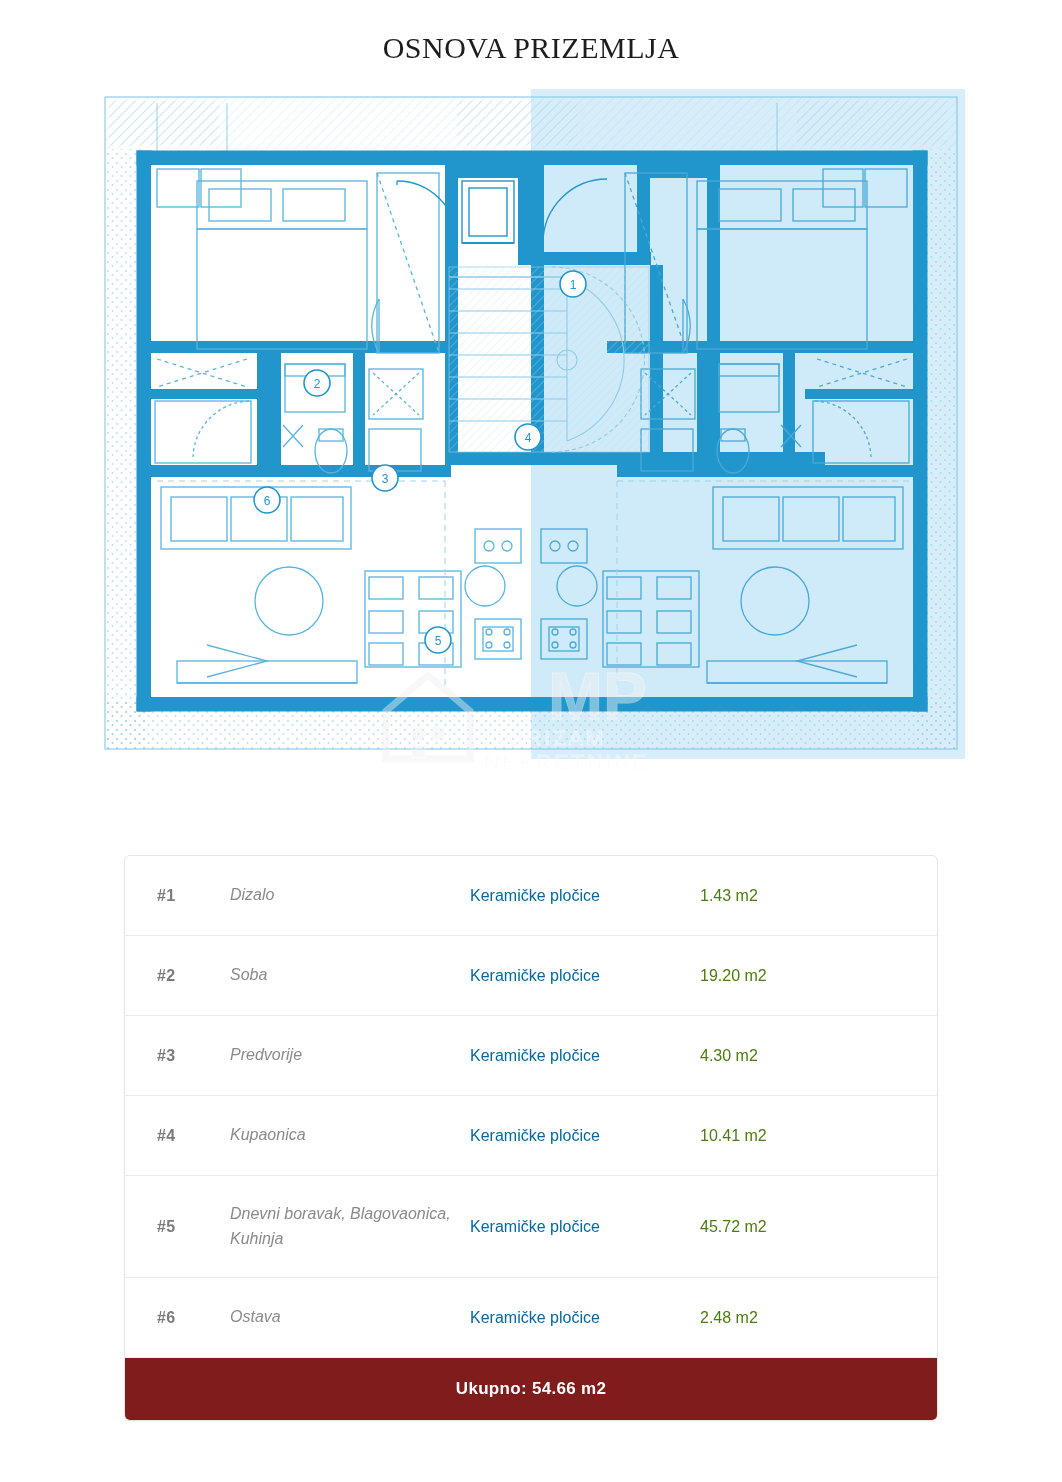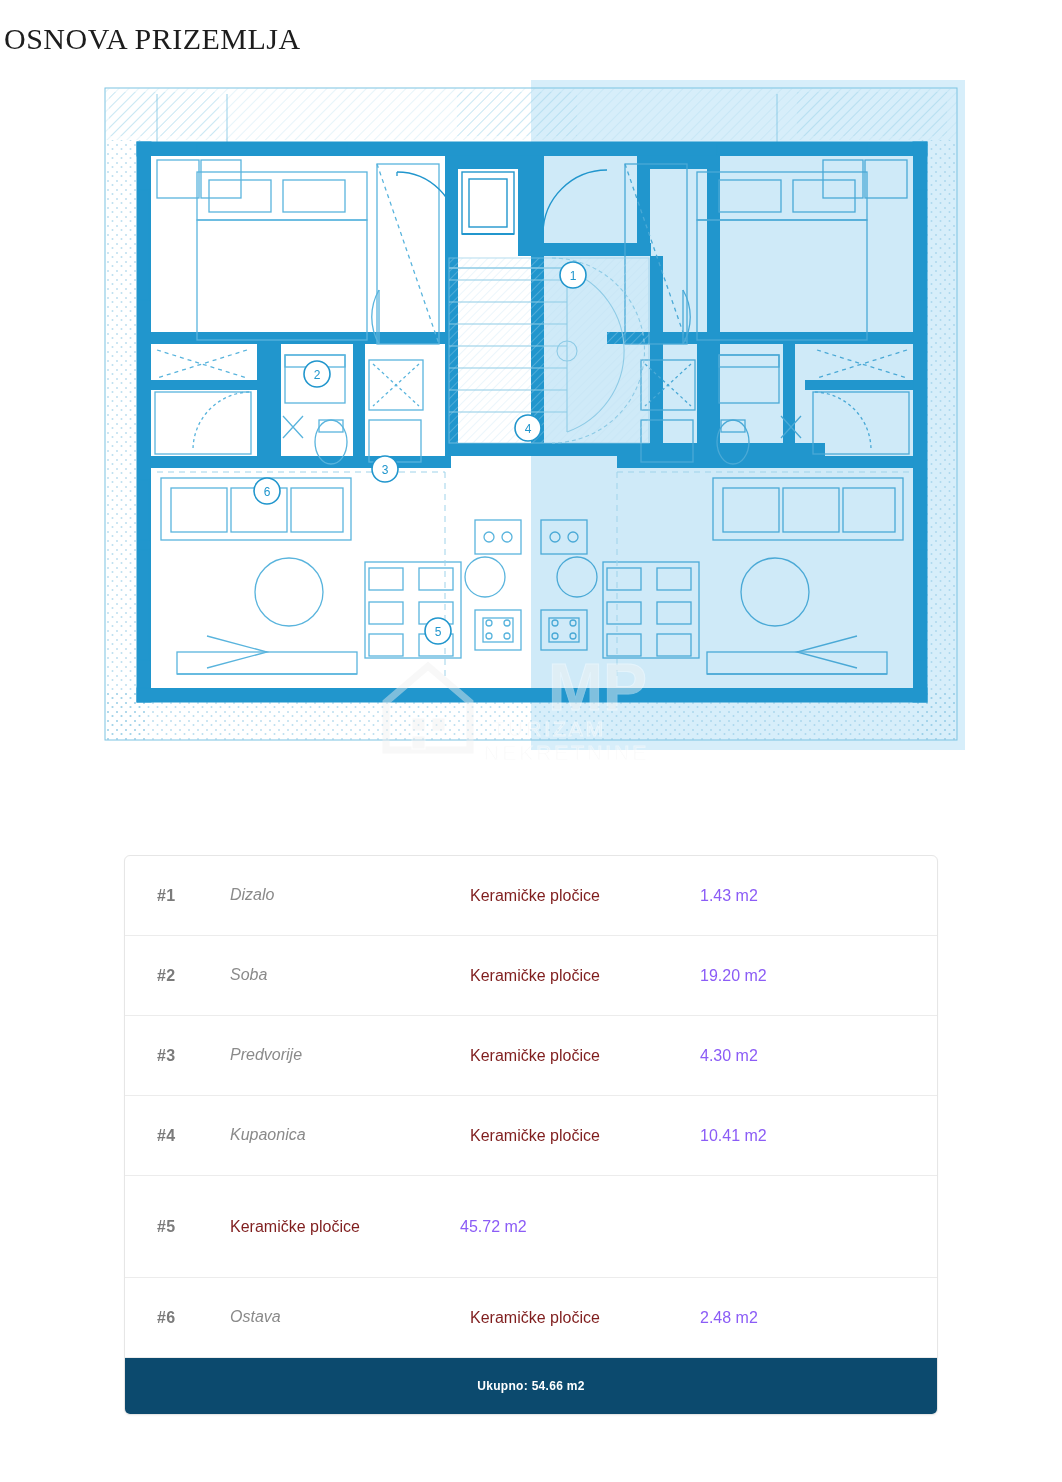--- a/index.html
+++ b/index.html
@@ -12,27 +12,28 @@
   .page {
     position: relative;
     width: 1062px;
     height: 1482px;
     background: #ffffff;
     overflow: hidden;
   }
 
   
   .page-title {
+    text-align: center;
     font-family: "Liberation Serif", serif;
     font-size: 30px;
     font-weight: 400;
     letter-spacing: 0.5px;
     color: #1d1d1d;
     padding-top: 18px;
-    margin: 4px;
+    margin: 13px;
   }
 
   
   .plan-wrap {
     position: relative;
     margin: 24px auto 0 auto;
     width: 868px;
     height: 720px;
   }
   .plan-svg { display: block; width: 868px; height: 720px; }
@@ -80,32 +81,32 @@
     width: 240px;
     font-size: 16px;
     color: #8a8a8a;
     line-height: 1.55;
     padding-right: 10px;
     font-style: italic;
   }
   .c-mat {
     width: 230px;
     font-size: 16px;
-    color: #7f1d1d;
+    color: #0369a1;
   }
   .c-area {
     flex: 1;
     font-size: 16px;
-    color: #8b5cf6;
+    color: #4d7c0f;
   }
   .total-bar {
-    background: #0c4a6e;
+    background: #7f1d1d;
     color: #ffffff;
     text-align: center;
-    font-size: 12px;
+    font-size: 17px;
     font-weight: 700;
     padding: 21px 0;
     letter-spacing: 0.3px;
   }
 </style>
 </head>
 <body>
 
 <div class="page">
 
@@ -415,20 +416,21 @@
 
     <div class="trow">
       <div class="c-num">#4</div>
       <div class="c-name">Kupaonica</div>
       <div class="c-mat">Keramičke pločice</div>
       <div class="c-area">10.41 m2</div>
     </div>
 
     <div class="trow" style="min-height:102px;">
       <div class="c-num">#5</div>
+      <div class="c-name">Dnevni boravak, Blagovaonica, Kuhinja</div>
       <div class="c-mat">Keramičke pločice</div>
       <div class="c-area">45.72 m2</div>
     </div>
 
     <div class="trow">
       <div class="c-num">#6</div>
       <div class="c-name">Ostava</div>
       <div class="c-mat">Keramičke pločice</div>
       <div class="c-area">2.48 m2</div>
     </div>

